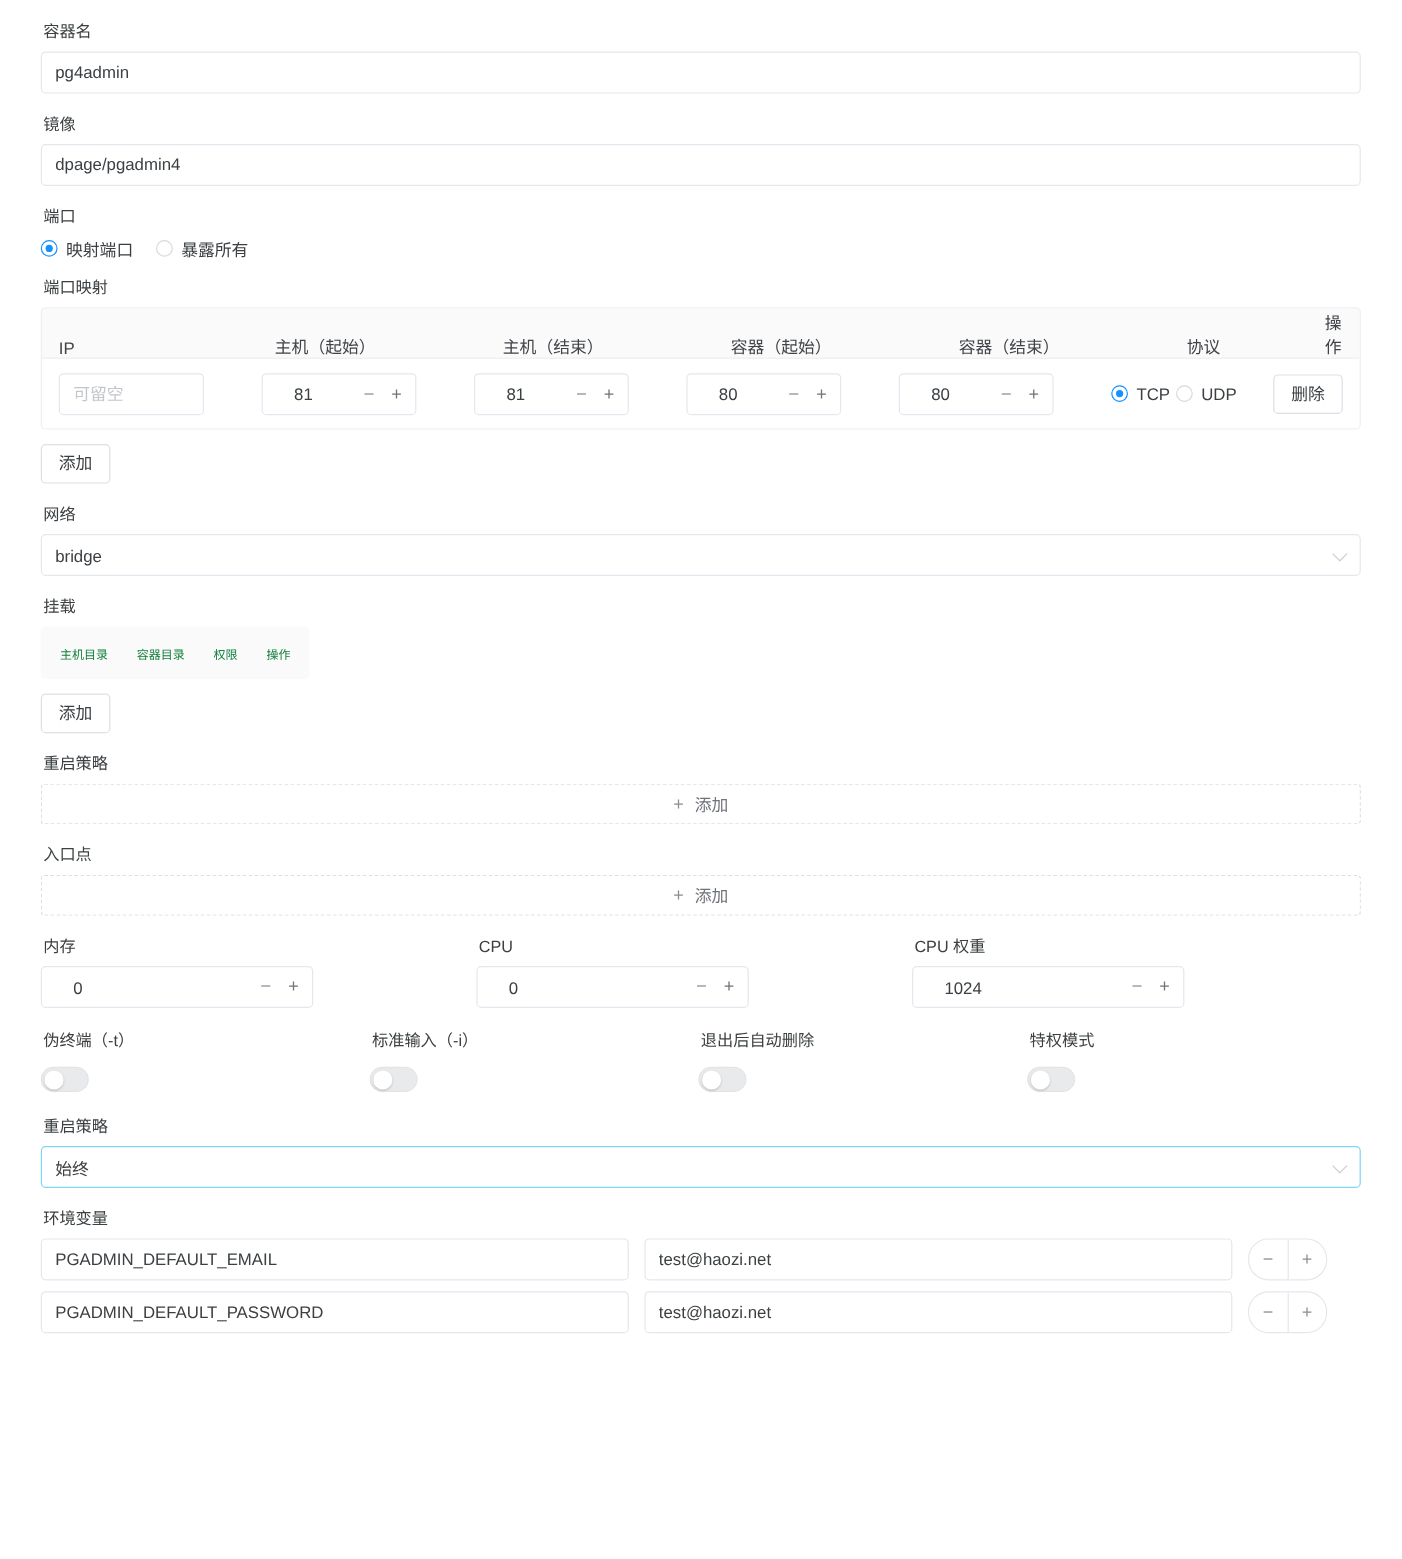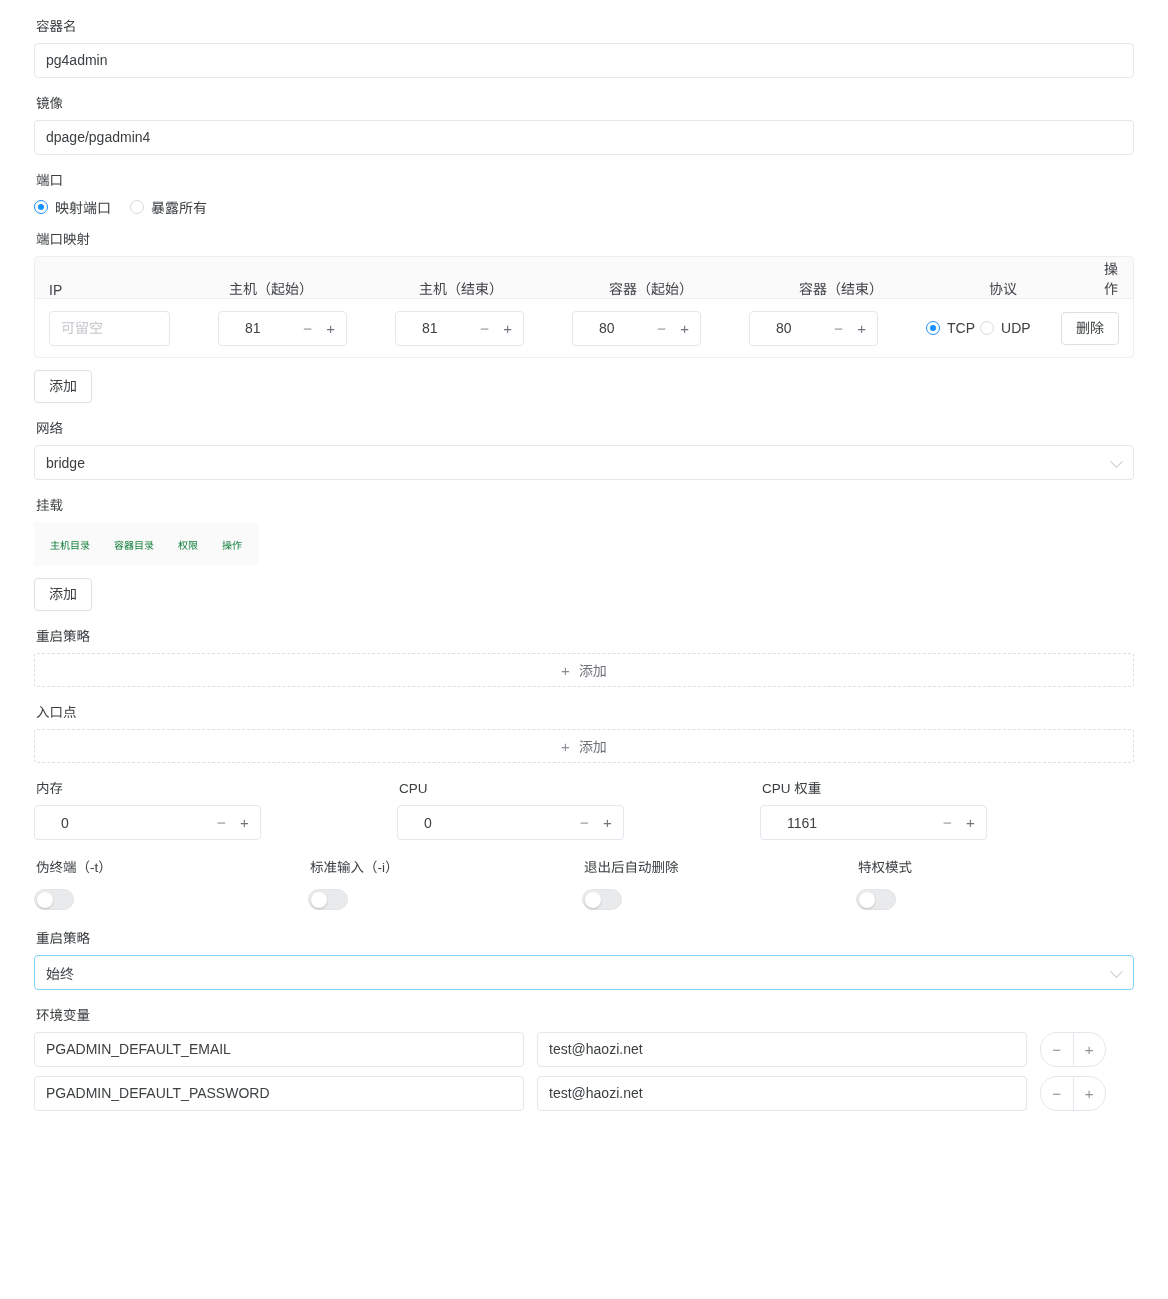--- a/index.html
+++ b/index.html
@@ -386,21 +386,21 @@
         <span class="val">0</span>
         <span class="ops">
           <span class="op minus">−</span>
           <span class="op plus">+</span>
         </span>
       </div>
     </div>
     <div>
       <div class="field-label">CPU 权重</div>
       <div class="stepper" style="width:227px;">
-        <span class="val">1161</span>
+        <span class="val">1024</span>
         <span class="ops">
           <span class="op minus">−</span>
           <span class="op plus">+</span>
         </span>
       </div>
     </div>
   </div>
 
   <div class="toggles">
     <div class="toggle-cell">

